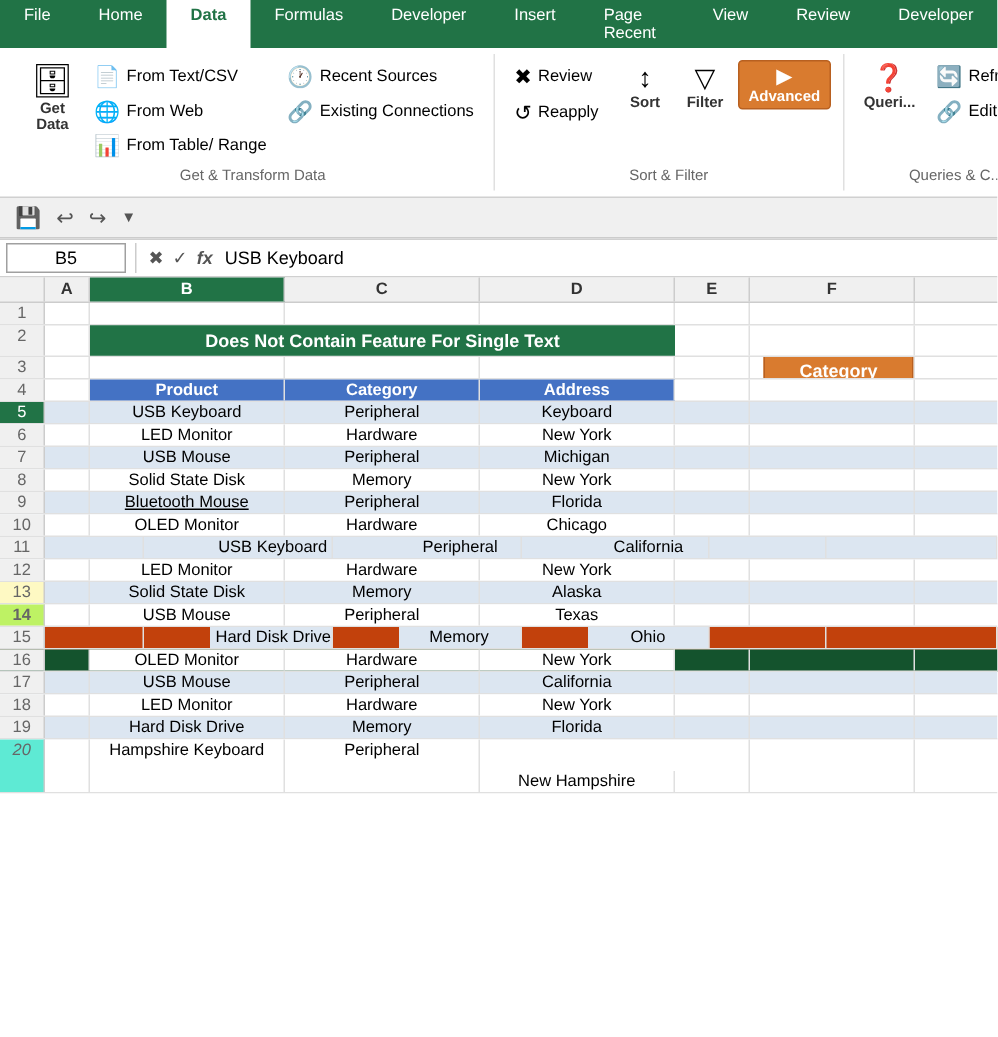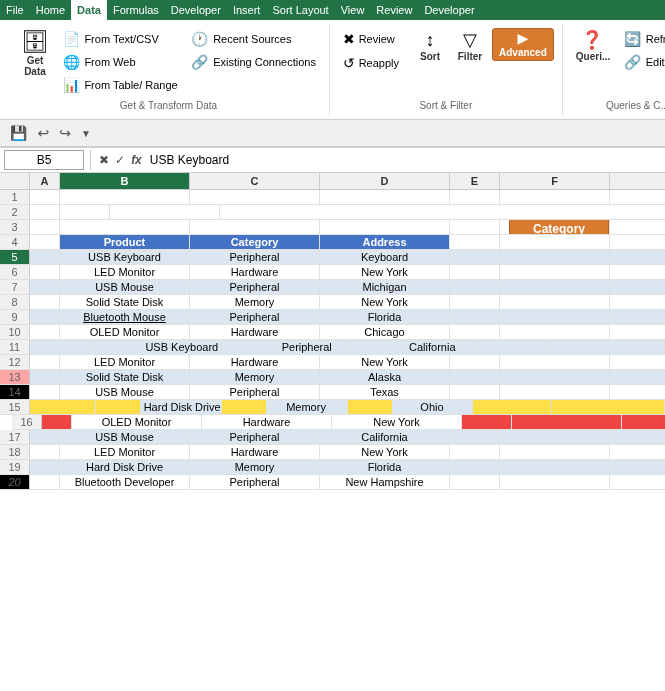--- a/index.html
+++ b/index.html
@@ -1,21 +1,21 @@
 <!DOCTYPE html>
 <html><head>
   <meta charset="utf-8">
   <style>
     * { margin: 0; padding: 0; box-sizing: border-box; }
     body { font-family: 'Segoe UI', Arial, sans-serif; font-size: 12px; background: #fff; overflow: hidden; }
 
     
     .ribbon { background: #fff; border-bottom: 1px solid #d0d0d0; }
     .ribbon-tabs { display: flex; background: #217346; }
-    .ribbon-tab { padding: 4px 6px; color: #fff; font-size: 11px; cursor: pointer; }
+    .ribbon-tab { padding: 4px 16px; color: #fff; font-size: 11px; cursor: pointer; }
     .ribbon-tab.active { background: #fff; color: #217346; font-weight: bold; }
     .ribbon-body { display: flex; align-items: stretch; padding: 4px 8px; min-height: 80px; border-bottom: 1px solid #d0d0d0; }
     .ribbon-group { display: flex; flex-direction: column; align-items: center; border-right: 1px solid #e0e0e0; padding: 4px 8px; position: relative; }
     .ribbon-group-label { font-size: 10px; color: #666; margin-top: auto; padding-top: 4px; }
     .ribbon-group-content { display: flex; align-items: flex-start; gap: 4px; flex: 1; }
     .ribbon-btn { display: flex; flex-direction: column; align-items: center; cursor: pointer; padding: 2px 4px; border: 1px solid transparent; border-radius: 2px; min-width: 36px; }
     .ribbon-btn .icon { font-size: 22px; line-height: 1; }
     .ribbon-btn .label { font-size: 10px; color: #333; margin-top: 2px; text-align: center; font-weight: bold; }
     .ribbon-btn.large { flex-direction: column; }
     .ribbon-btn.highlighted { background: #d97b2f; border-color: #d97b2f; border-radius: 2px; }
@@ -64,21 +64,21 @@
 <body>
 
 <div class="ribbon">
   <div class="ribbon-tabs">
     <div class="ribbon-tab">File</div>
     <div class="ribbon-tab">Home</div>
     <div class="ribbon-tab active">Data</div>
     <div class="ribbon-tab">Formulas</div>
     <div class="ribbon-tab">Developer</div>
     <div class="ribbon-tab">Insert</div>
-    <div class="ribbon-tab">Sort Layout</div>
+    <div class="ribbon-tab">Page Recent</div>
     <div class="ribbon-tab">View</div>
     <div class="ribbon-tab">Review</div>
     <div class="ribbon-tab">Developer</div>
   </div>
 
   <div class="ribbon-body">
 
     <div class="ribbon-group">
       <div class="ribbon-group-content">
         <div class="ribbon-btn large">
@@ -201,20 +201,21 @@
     <div class="cell cell-b"></div>
     <div class="cell cell-c"></div>
     <div class="cell cell-d"></div>
     <div class="cell cell-e"></div>
     <div class="cell cell-f"></div>
   </div>
 
   <div class="grid-row title-row">
     <div class="row-num">2</div>
     <div class="cell cell-a"></div>
+    <div class="cell cell-b" style="background:#217346;color:#fff;font-weight:bold;font-size:12px;text-align:center;width:390px;border:2px solid #217346;" colspan="3">Does Not Contain Feature For Single Text</div>
     <div class="cell cell-e"></div>
     <div class="cell cell-f"></div>
   </div>
 
   <div class="grid-row">
     <div class="row-num">3</div>
     <div class="cell cell-a"></div>
     <div class="cell cell-b"></div>
     <div class="cell cell-c"></div>
     <div class="cell cell-d"></div>
@@ -305,47 +306,47 @@
       <div class="grid-row" style="background: rgb(255, 255, 255);">
     <div class="row-num" style="background:#f0f0f0;color:#666;">12</div>
     <div class="cell cell-a"></div>
     <div class="cell cell-b" style="background:#ffffff;">LED Monitor</div>
     <div class="cell cell-c" style="background:#ffffff;">Hardware</div>
     <div class="cell cell-d" style="background:#ffffff;">New York</div>
     <div class="cell cell-e"></div>
     <div class="cell cell-f"></div>
   </div>
       <div class="grid-row" style="background: rgb(220, 230, 241);">
-    <div class="row-num" style="background:#fca5a5;color:#666;">13</div>
+    <div class="row-num" style="background:#fef9c3;color:#666;">13</div>
     <div class="cell cell-a"></div>
     <div class="cell cell-b" style="background:#dce6f1;">Solid State Disk</div>
     <div class="cell cell-c" style="background:#dce6f1;">Memory</div>
     <div class="cell cell-d" style="background:#dce6f1;">Alaska</div>
     <div class="cell cell-e"></div>
     <div class="cell cell-f"></div>
   </div>
       <div class="grid-row" style="background: rgb(255, 255, 255);">
-    <div class="row-num" style="background:#000000;color:#666;">14</div>
+    <div class="row-num" style="background:#bef264;color:#666;font-weight:bold;">14</div>
     <div class="cell cell-a"></div>
     <div class="cell cell-b" style="background:#ffffff;">USB Mouse</div>
     <div class="cell cell-c" style="background:#ffffff;">Peripheral</div>
     <div class="cell cell-d" style="background:#ffffff;">Texas</div>
     <div class="cell cell-e"></div>
     <div class="cell cell-f"></div>
   </div>
-      <div class="grid-row" style="background: #fde047; gap: 44px;">
+      <div class="grid-row" style="background: #c2410c; gap: 44px;">
     <div class="row-num" style="background:#f0f0f0;color:#666;">15</div>
     <div class="cell cell-a"></div>
     <div class="cell cell-b" style="background:#dce6f1;">Hard Disk Drive</div>
     <div class="cell cell-c" style="background:#dce6f1;">Memory</div>
     <div class="cell cell-d" style="background:#dce6f1;">Ohio</div>
     <div class="cell cell-e"></div>
     <div class="cell cell-f"></div>
   </div>
-      <div class="grid-row" style="background: #ef4444; margin-left: 12px;">
+      <div class="grid-row" style="background: #14532d;">
     <div class="row-num" style="background:#f0f0f0;color:#666;">16</div>
     <div class="cell cell-a"></div>
     <div class="cell cell-b" style="background:#ffffff;">OLED Monitor</div>
     <div class="cell cell-c" style="background:#ffffff;">Hardware</div>
     <div class="cell cell-d" style="background:#ffffff;">New York</div>
     <div class="cell cell-e"></div>
     <div class="cell cell-f"></div>
   </div>
       <div class="grid-row" style="background: rgb(220, 230, 241);">
     <div class="row-num" style="background:#f0f0f0;color:#666;">17</div>
@@ -368,22 +369,22 @@
       <div class="grid-row" style="background: rgb(220, 230, 241);">
     <div class="row-num" style="background:#f0f0f0;color:#666;">19</div>
     <div class="cell cell-a"></div>
     <div class="cell cell-b" style="background:#dce6f1;">Hard Disk Drive</div>
     <div class="cell cell-c" style="background:#dce6f1;">Memory</div>
     <div class="cell cell-d" style="background:#dce6f1;">Florida</div>
     <div class="cell cell-e"></div>
     <div class="cell cell-f"></div>
   </div>
       <div class="grid-row" style="background: rgb(255, 255, 255);">
-    <div class="row-num" style="background:#000000;color:#666;font-style:italic;">20</div>
-    <div class="cell cell-a"></div>
-    <div class="cell cell-b" style="background:#ffffff;">Bluetooth Developer</div>
+    <div class="row-num" style="background:#5eead4;color:#666;font-style:italic;">20</div>
+    <div class="cell cell-a"></div>
+    <div class="cell cell-b" style="background:#ffffff;">Hampshire Keyboard</div>
     <div class="cell cell-c" style="background:#ffffff;">Peripheral</div>
-    <div class="cell cell-d" style="background:#ffffff;">New Hampshire</div>
+    <div class="cell cell-d" style="background:#ffffff;margin-top:21px;">New Hampshire</div>
     <div class="cell cell-e"></div>
     <div class="cell cell-f"></div>
   </div>
     </div>
 </div>
 
 </body></html>

